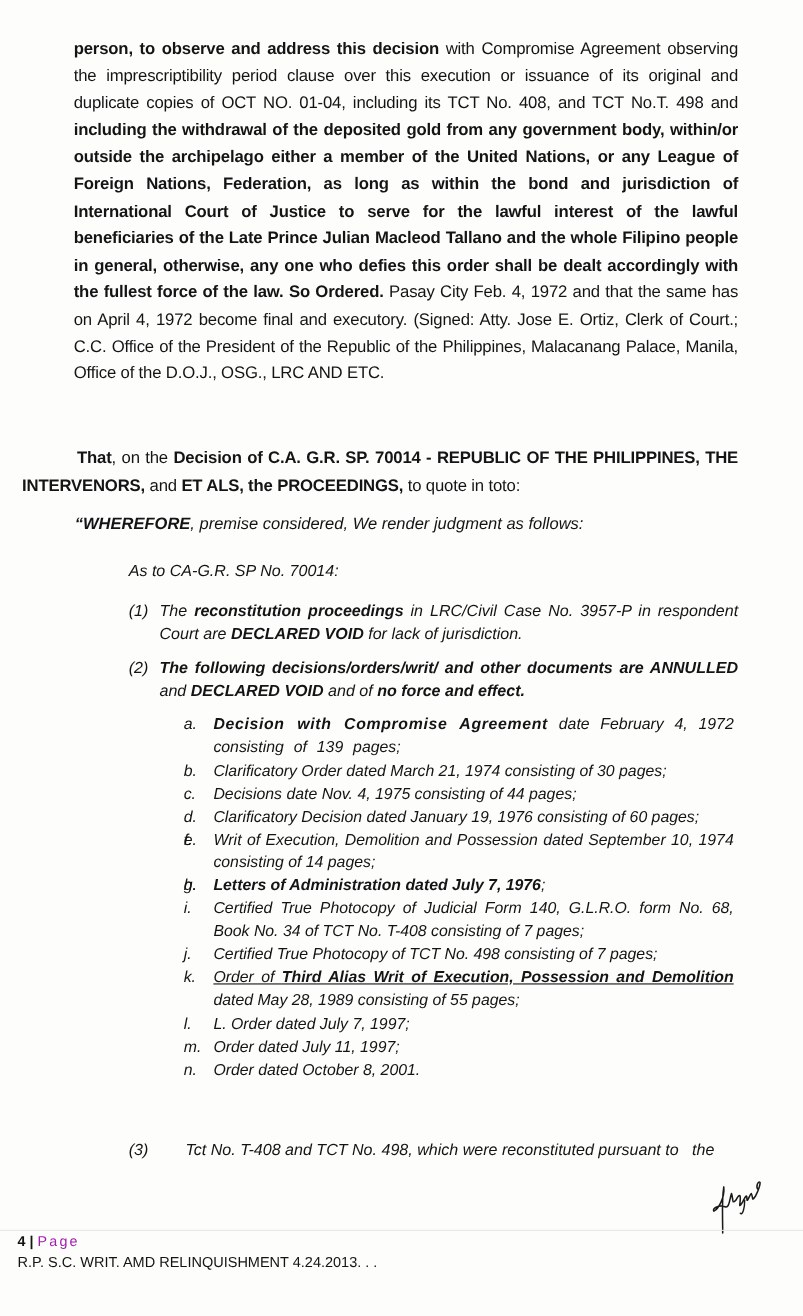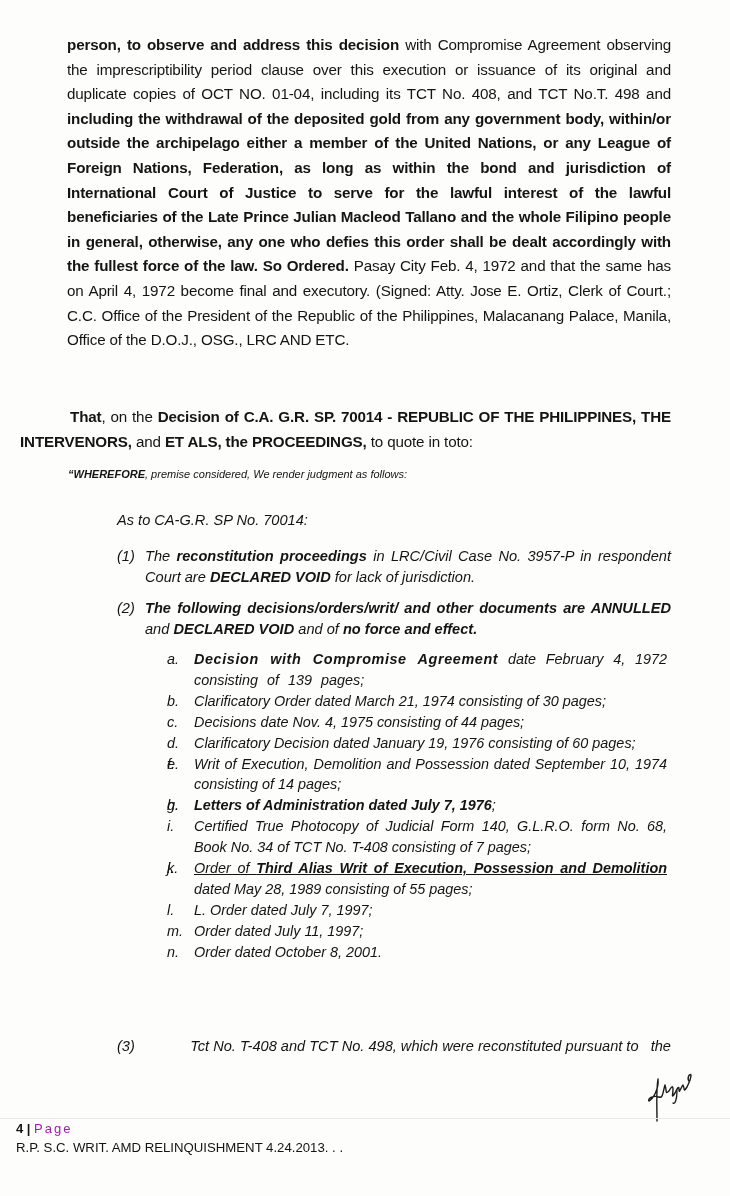--- a/index.html
+++ b/index.html
@@ -13,21 +13,21 @@
   .page { position: absolute; left: 0; top: 0; width: 730px; height: 1196px; }
   .para {
     position: absolute; left: 67px; width: 604px;
     font-size: 15.2px; line-height: 24.6px;
     text-align: justify;
     letter-spacing: -0.15px;
   }
   .para b { font-weight: bold; }
   .p1 { top: 33px; }
   .p2 { top: 405px; left: 20px; width: 651px; text-indent: 50px; }
-  .wherefore { position: absolute; left: 68px; top: 468px; font-size: 11px; font-style: italic; }
+  .wherefore { position: absolute; left: 68px; top: 468px; font-size: 15px; font-style: italic; }
   .asto { position: absolute; left: 117px; top: 512px; font-size: 14.6px; font-style: italic; font-weight: normal; }
   .num-item {
     position: absolute; left: 117px; width: 554px;
     font-size: 14.6px; line-height: 20.5px; font-style: italic;
   }
   .num-item .n { position: absolute; left: 0; top: 0; }
   .num-item .t { display: block; margin-left: 28px; text-align: justify; }
   .n1 { top: 546px; }
   .n2 { top: 598px; }
   .n3 { top: 1036px; }
@@ -68,30 +68,30 @@
   <div class="sub-list">
     <div class="sub-item"><span class="m">a.</span><b style="letter-spacing:0.6px;word-spacing:6px">Decision with Compromise Agreement</b><span style="word-spacing:5px"> date February 4, 1972 consisting of 139 pages;</span></div>
     <div class="sub-item"><span class="m">b.</span><span>Clarificatory Order dated March 21, 1974 consisting of 30 pages;</span></div>
     <div class="sub-item"><span class="m">c.</span><span>Decisions date Nov. 4, 1975 consisting of 44 pages;</span></div>
     <div class="sub-item"><span class="m">d.</span><span>Clarificatory Decision dated January 19, 1976 consisting of 60 pages;</span></div>
     <div class="sub-item"><span class="m">e.</span></div>
     <div class="sub-item"><span class="m">f.</span><span>Writ of Execution, Demolition and Possession dated September 10, 1974 consisting of 14 pages;</span></div>
     <div class="sub-item"><span class="m">g.</span></div>
     <div class="sub-item"><span class="m">h.</span><b>Letters of Administration dated July 7, 1976</b><span>;</span></div>
     <div class="sub-item"><span class="m">i.</span><span>Certified True Photocopy of Judicial Form 140, G.L.R.O. form No. 68, Book No. 34 of TCT No. T-408 consisting of 7 pages;</span></div>
-    <div class="sub-item"><span class="m">j.</span></div>
+    <div class="sub-item"><span class="m">j.</span><span>Certified True Photocopy of TCT No. 498 consisting of 7 pages;</span></div>
     <div class="sub-item"><span class="m">k.</span><span class="u"><span>Order of </span><b>Third Alias Writ of Execution, Possession and Demolition</b></span><span> dated May 28, 1989 consisting of 55 pages;</span></div>
     <div class="sub-item"><span class="m">l.</span><span>L.  Order dated July 7, 1997;</span></div>
     <div class="sub-item"><span class="m">m.</span><span>Order dated July 11, 1997;</span></div>
     <div class="sub-item"><span class="m">n.</span><span>Order dated October 8, 2001.</span></div>
   </div>
 
   <div class="num-item n3">
     <span class="n">(3)</span>
-    <span class="t" style="margin-left:30px;text-align:right;white-space:pre">Tct No. T-408 and TCT No. 498, which were reconstituted pursuant to   the</span>
+    <span class="t" style="margin-left:30px;text-align:center;white-space:pre">Tct No. T-408 and TCT No. 498, which were reconstituted pursuant to   the</span>
   </div>
 
   <svg class="signature" viewBox="0 0 60 70">
     <path d="M14 66 C14 50 13 36 15 24 C16 34 10 44 6 46 C4 44 10 40 16 42 C20 44 20 36 22 30 C24 36 22 40 26 36 C28 32 30 30 30 34 C30 40 28 44 32 38 C34 34 36 30 36 34 C36 40 38 32 40 30 C42 34 40 38 44 32 C46 28 48 24 48 20 C46 18 44 24 46 26" fill="none" stroke="#1a1a1a" stroke-width="1.4" stroke-linecap="round" stroke-linejoin="round"></path>
     <path d="M34 36 C34 44 32 50 30 48" fill="none" stroke="#1a1a1a" stroke-width="1.3" stroke-linecap="round"></path>
   </svg>
 
   <div class="footer-rule"></div>
   <div class="pagenum"><span class="num">4</span><b> | </b><span class="pg">Page</span></div>
   <div class="doc-id">R.P. S.C. WRIT. AMD RELINQUISHMENT 4.24.2013. . .</div>

